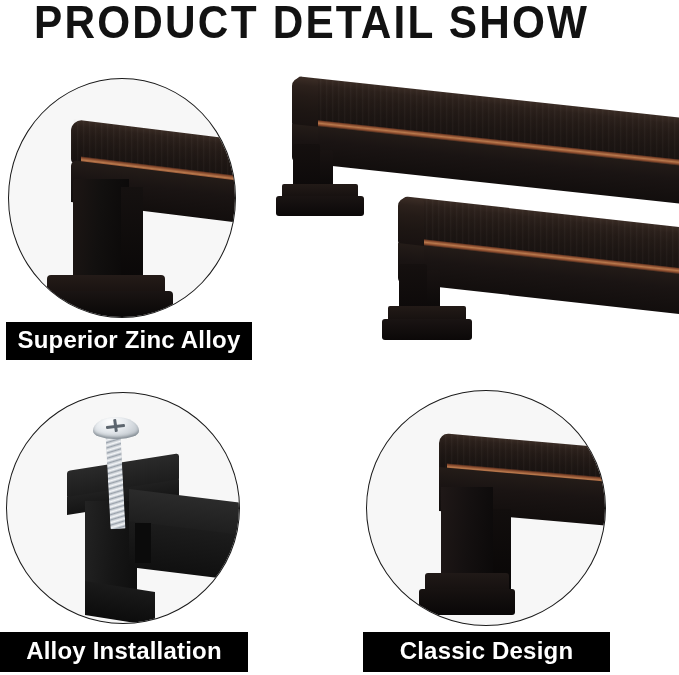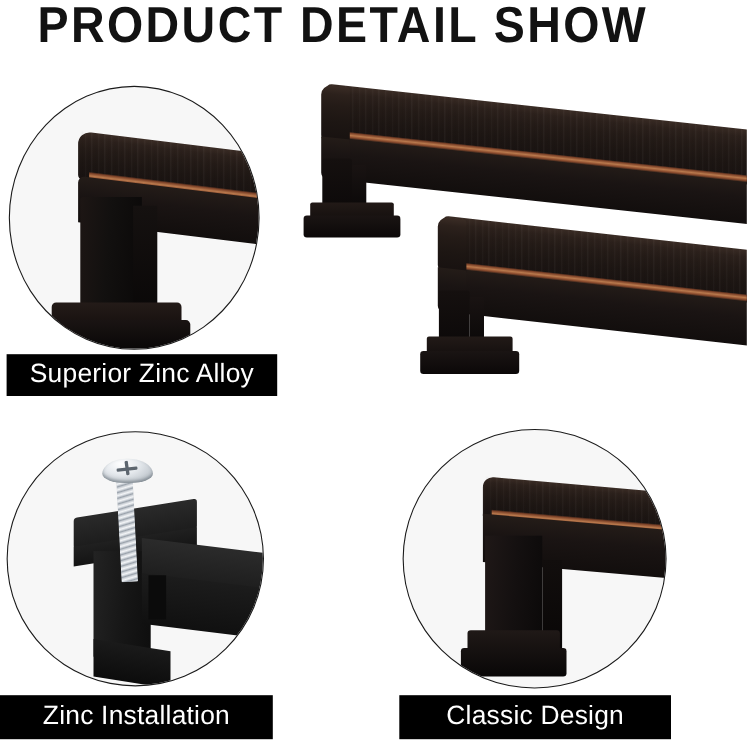--- a/index.html
+++ b/index.html
@@ -51,21 +51,21 @@
 
   
   .label-bar {
     position: absolute;
     background: #000000;
     color: #ffffff;
     display: flex;
     align-items: center;
     justify-content: center;
     font-size: 24px;
-    font-weight: 400;
+    font-weight: 700;
     letter-spacing: 0.2px;
     box-sizing: border-box;
     padding-bottom: 2px;
   }
   #label-zinc    { left: 6px;   top: 322px; width: 246px; height: 38px; }
   #label-install { left: 0px;   top: 632px; width: 248px; height: 40px; }
   #label-classic { left: 363px; top: 632px; width: 247px; height: 40px; }
 
   
   .orb-top {
@@ -300,21 +300,21 @@
     <div class="screw-head" style="left:86px; top:24px; width:46px; height:22px;"></div>
 
     <div class="screw-cross-a" style="left:107px; top:26px; width:3px; height:13px;
                 transform:rotate(-8deg);"></div>
     <div class="screw-cross-b" style="left:99px; top:32px; width:19px; height:3px;
                 transform:rotate(-6deg);"></div>
   </div>
 </div>
 
 <div class="label-bar" id="label-install">
-  <span>Zinc Installation</span>
+  <span>Alloy Installation</span>
 </div>
 
 <div class="circle-frame" id="panel-classic">
 
   <div class="orb-top" style="position:absolute; left:72px; top:42px; width:190px; height:36px;
               transform:skewY(5deg); transform-origin:left top;
               border-radius:10px 2px 0 0;">
     <div class="brush"></div>
   </div>
 

